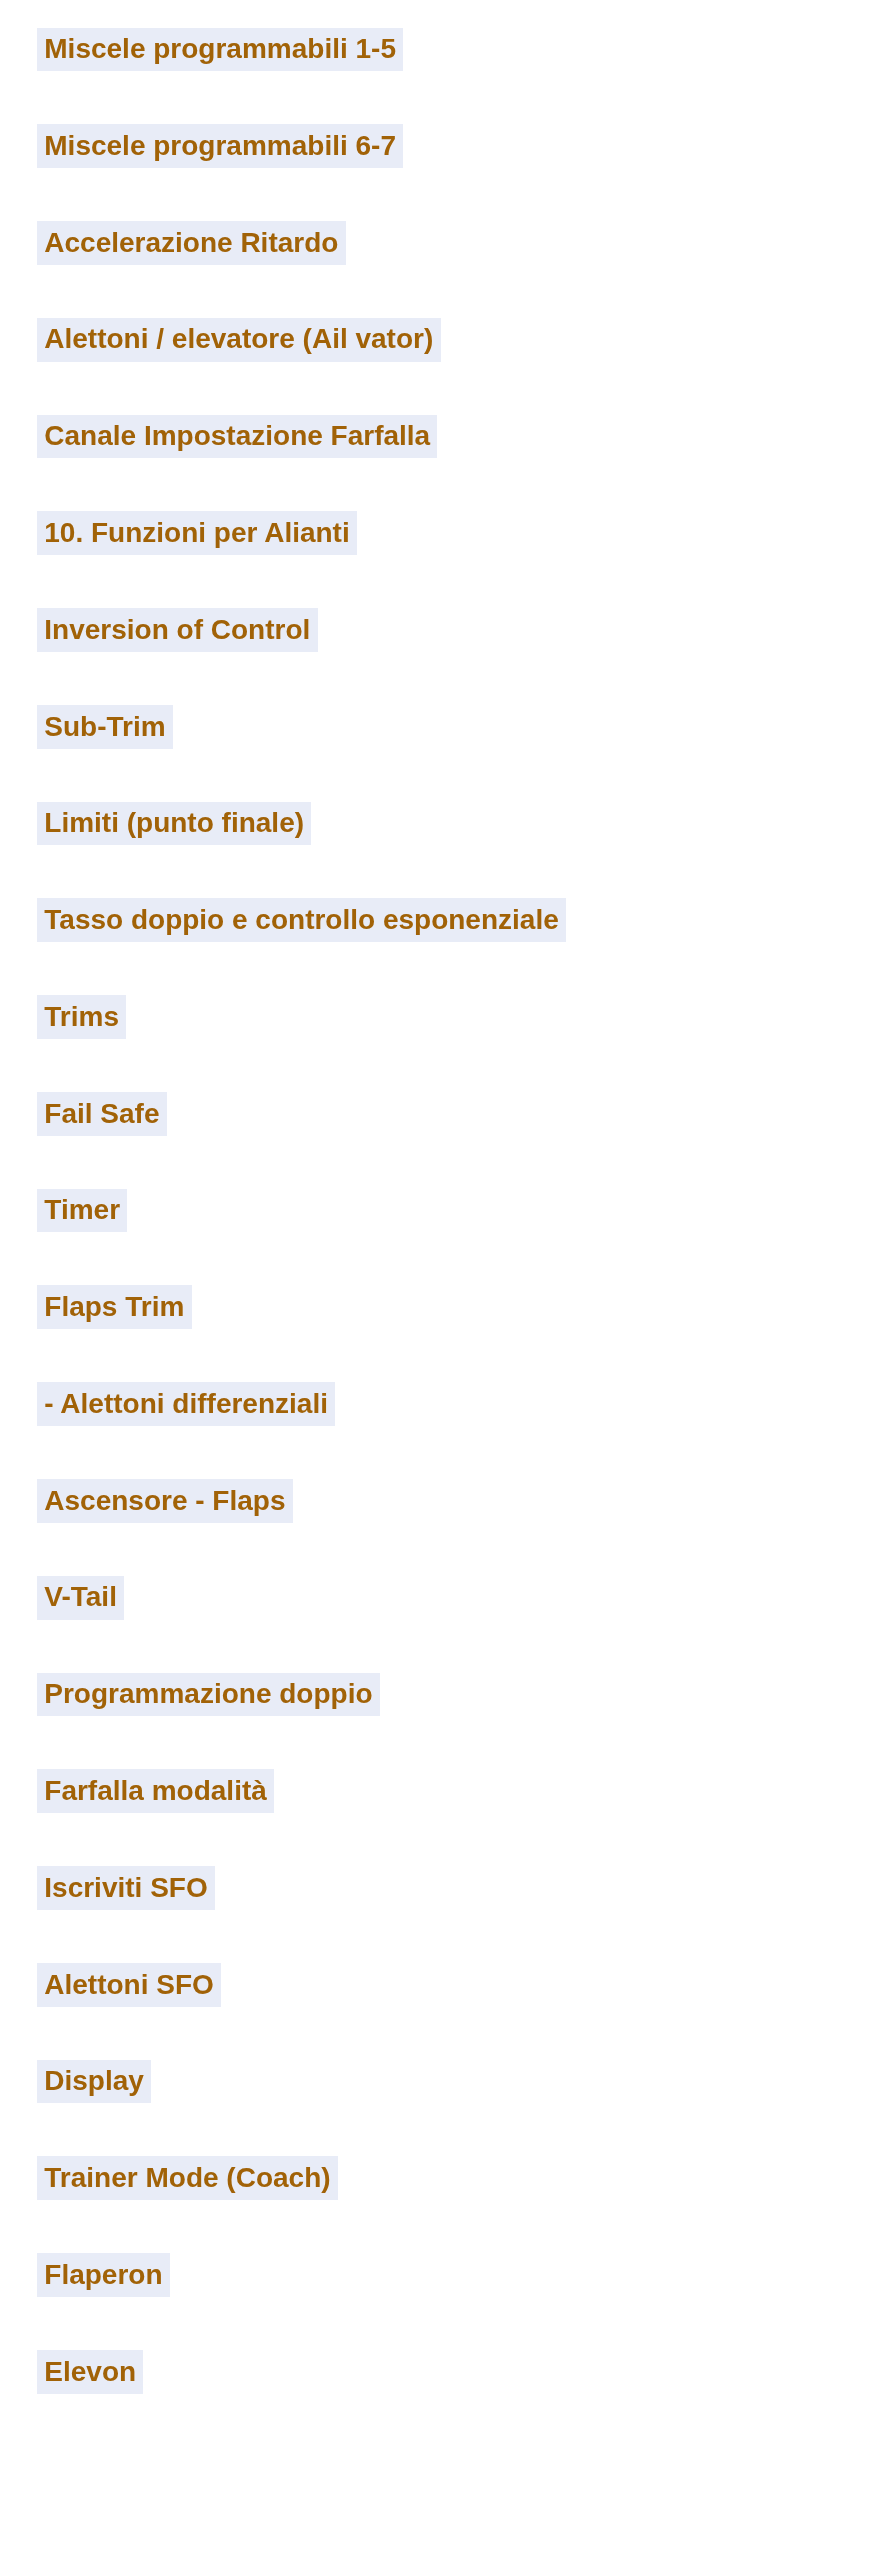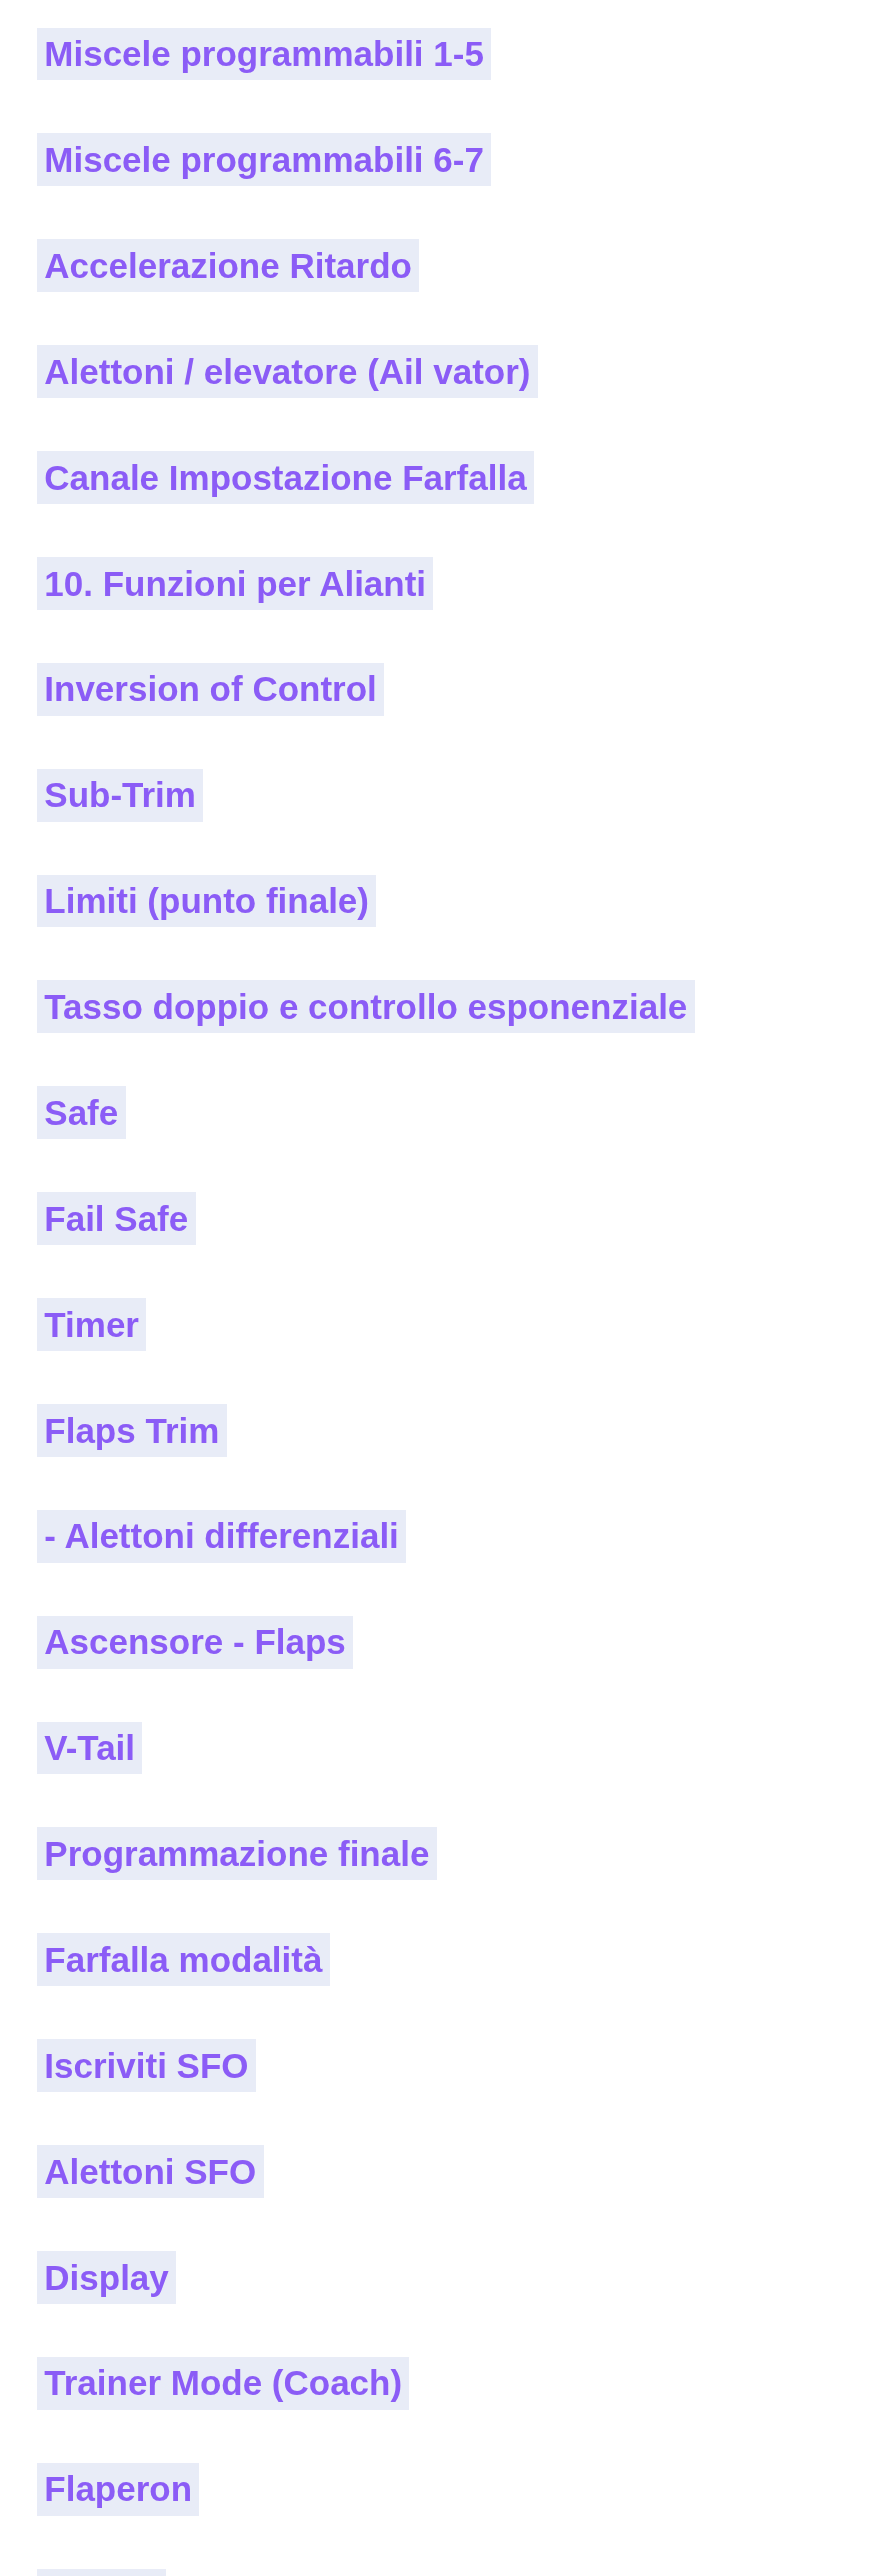--- a/index.html
+++ b/index.html
@@ -9,23 +9,23 @@
   }
   body {
     font-family: Arial, Helvetica, sans-serif;
     background: #ffffff;
     width: 880px;
     padding: 27.5px 37px;
   }
   .item {
     display: inline-block;
     background: #e8ecf7;
-    color: #8b5cf6;
+    color: #a16207;
     font-weight: bold;
-    font-size: 35px;
+    font-size: 28px;
     padding: 3.7px 7.3px;
     margin-bottom: 53px;
     line-height: 1.3;
   }
   .container {
     display: flex;
     flex-direction: column;
     align-items: flex-start;
   }
 </style>
@@ -36,28 +36,28 @@
   <span class="item">Miscele programmabili 1-5</span>
   <span class="item">Miscele programmabili 6-7</span>
   <span class="item">Accelerazione Ritardo</span>
   <span class="item">Alettoni / elevatore (Ail vator)</span>
   <span class="item">Canale Impostazione Farfalla</span>
   <span class="item">10. Funzioni per Alianti</span>
   <span class="item">Inversion of Control</span>
   <span class="item">Sub-Trim</span>
   <span class="item">Limiti (punto finale)</span>
   <span class="item">Tasso doppio e controllo esponenziale</span>
-  <span class="item">Safe</span>
+  <span class="item">Trims</span>
   <span class="item">Fail Safe</span>
   <span class="item">Timer</span>
   <span class="item">Flaps Trim</span>
   <span class="item">- Alettoni differenziali</span>
   <span class="item">Ascensore - Flaps</span>
   <span class="item">V-Tail</span>
-  <span class="item">Programmazione finale</span>
+  <span class="item">Programmazione doppio</span>
   <span class="item">Farfalla modalità</span>
   <span class="item">Iscriviti SFO</span>
   <span class="item">Alettoni SFO</span>
   <span class="item">Display</span>
   <span class="item">Trainer Mode (Coach)</span>
   <span class="item">Flaperon</span>
   <span class="item">Elevon</span>
 
 </div>
 

